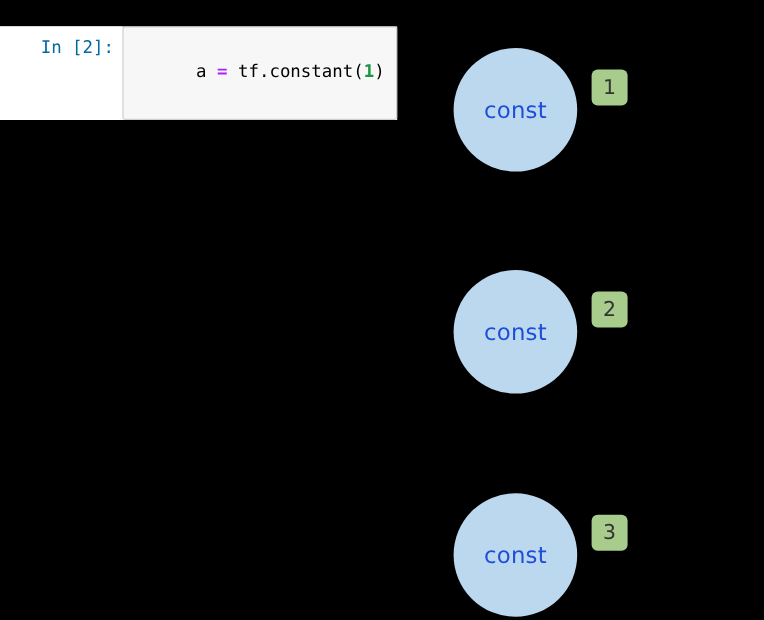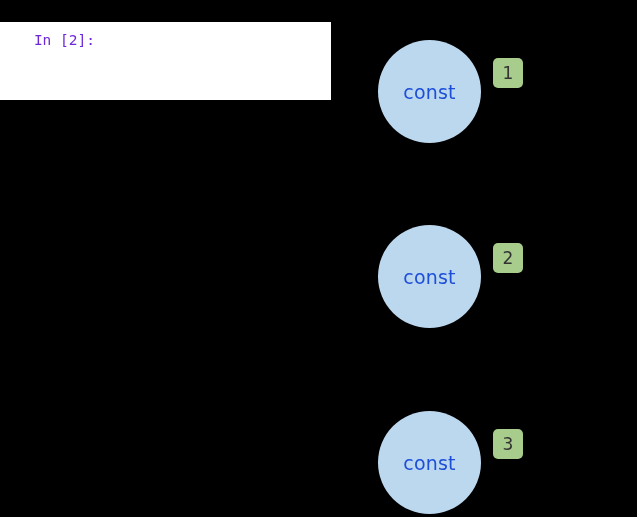--- a/index.html
+++ b/index.html
@@ -36,21 +36,21 @@
     display: flex;
     align-items: flex-start;
     justify-content: flex-end;
     padding-top: 11px;
     padding-right: 7px;
   }
   #prompt-label {
     font-family: "DejaVu Sans Mono", "Liberation Mono", monospace;
     font-size: 14.5px;
     line-height: 1;
-    color: #6d28d9;
+    color: #0369a1;
     white-space: pre;
     font-weight: 400;
   }
   #code-area {
     flex: 1 1 auto;
     height: 100%;
     background: #f7f7f7;
     border: 1px solid #cfcfcf;
     border-radius: 2px;
     box-sizing: border-box;
@@ -114,20 +114,31 @@
 </style>
 </head>
 <body>
 
 <div id="notebook-cell">
 
   <div id="prompt-gutter">
     <span id="prompt-label">In [2]:</span>
   </div>
 
+  <div id="code-area">
+
+    <div class="code-line">
+      <span class="tok-pln">a</span><span class="tok-pln"> </span><span class="tok-op">=</span><span class="tok-pln"> </span><span class="tok-pln">tf.constant(</span><span class="tok-num">1</span><span class="tok-pln">)</span>
+    </div>
+
+    <div class="code-line">
+      
+    </div>
+
+  </div>
 </div>
 
 <div class="node-group" id="node-group-1">
   <div class="node-circle">
     <span class="node-label">const</span>
   </div>
   <div class="node-badge">
     <span class="node-badge-text">1</span>
   </div>
 </div>

